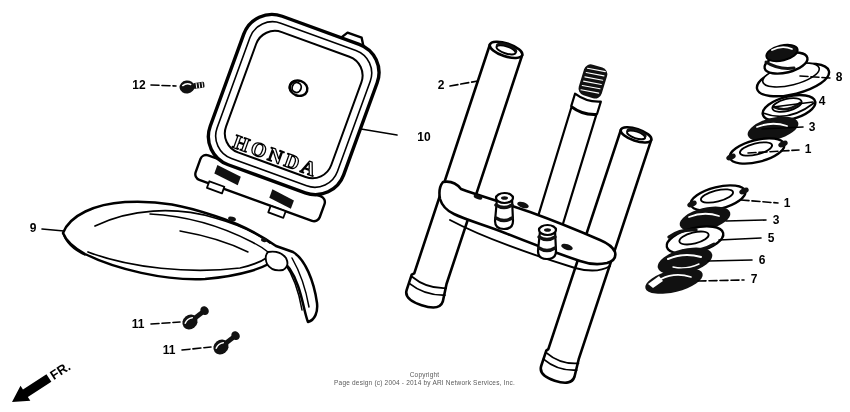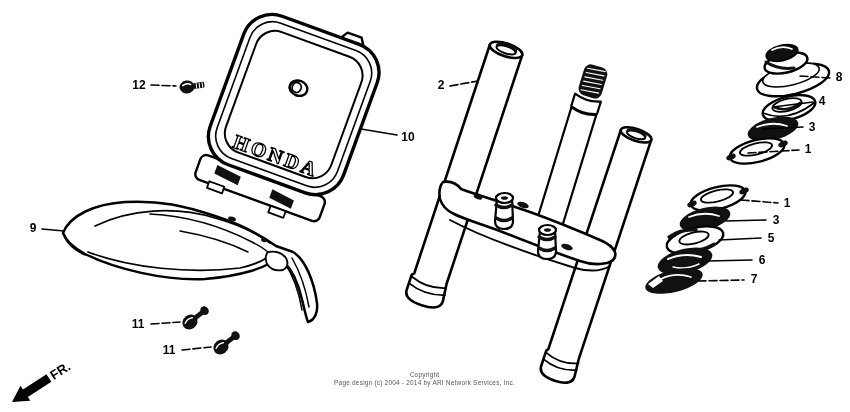--- a/index.html
+++ b/index.html
@@ -232,21 +232,21 @@
       <line x1="182" y1="350" x2="211" y2="347" stroke-dasharray="8 3"></line>
     </g>
 
     <g transform="translate(12,402) rotate(-33)">
       <polygon points="0,0 16,-9 16,-4.5 44,-4.5 44,4.5 16,4.5 16,9" fill="#000"></polygon>
       <text x="47" y="4.5" font-size="13" font-weight="bold" fill="#000" font-family="Liberation Sans, sans-serif">FR.</text>
     </g>
   </svg>
 
   <span class="callout" style="left:139px;top:85px">12</span>
-  <span class="callout" style="left:408px;top:137px">10</span>
+  <span class="callout" style="left:424px;top:137px">10</span>
   <span class="callout" style="left:441px;top:85px">2</span>
   <span class="callout" style="left:839px;top:77px">8</span>
   <span class="callout" style="left:822px;top:101px">4</span>
   <span class="callout" style="left:812px;top:127px">3</span>
   <span class="callout" style="left:808px;top:149px">1</span>
   <span class="callout" style="left:787px;top:203px">1</span>
   <span class="callout" style="left:776px;top:220px">3</span>
   <span class="callout" style="left:771px;top:238px">5</span>
   <span class="callout" style="left:762px;top:260px">6</span>
   <span class="callout" style="left:754px;top:279px">7</span>

